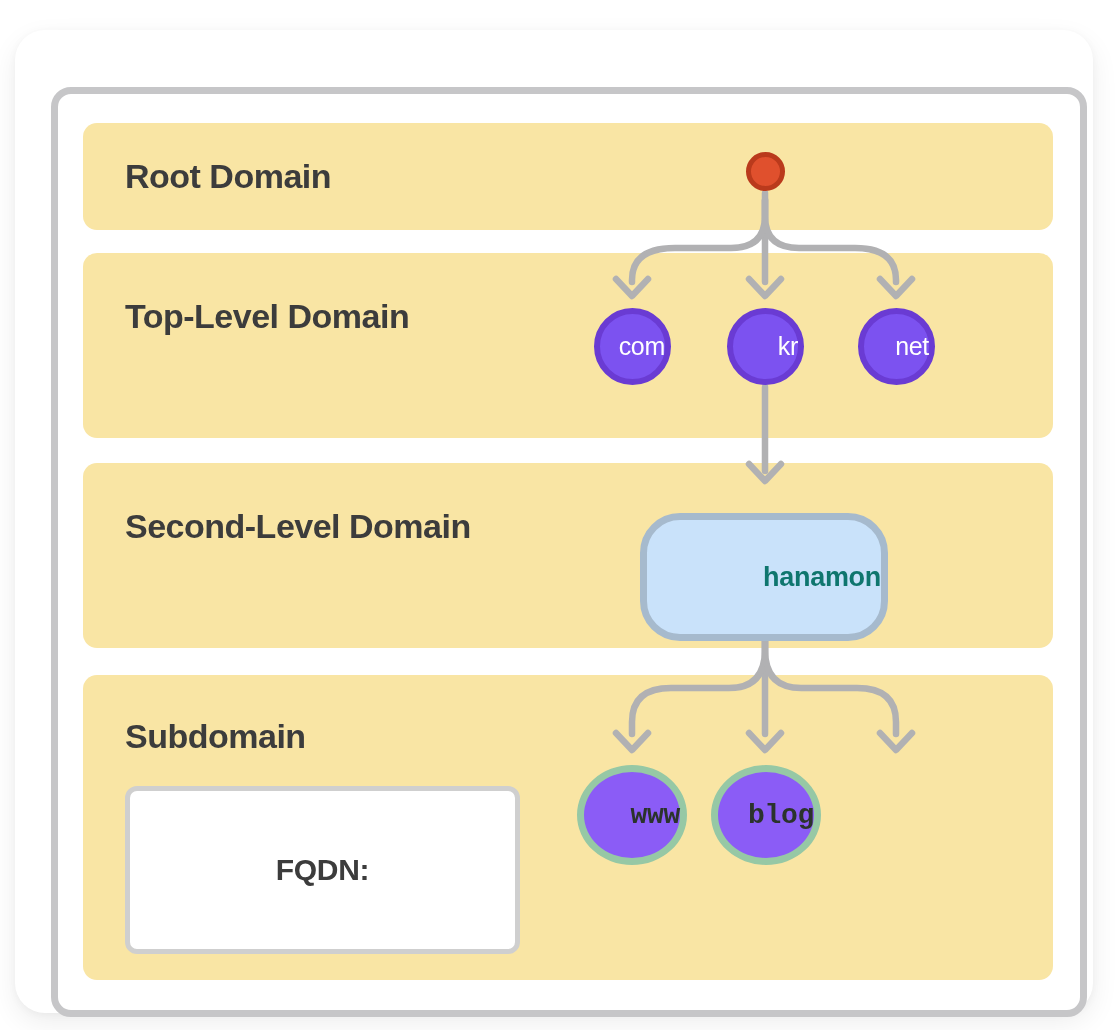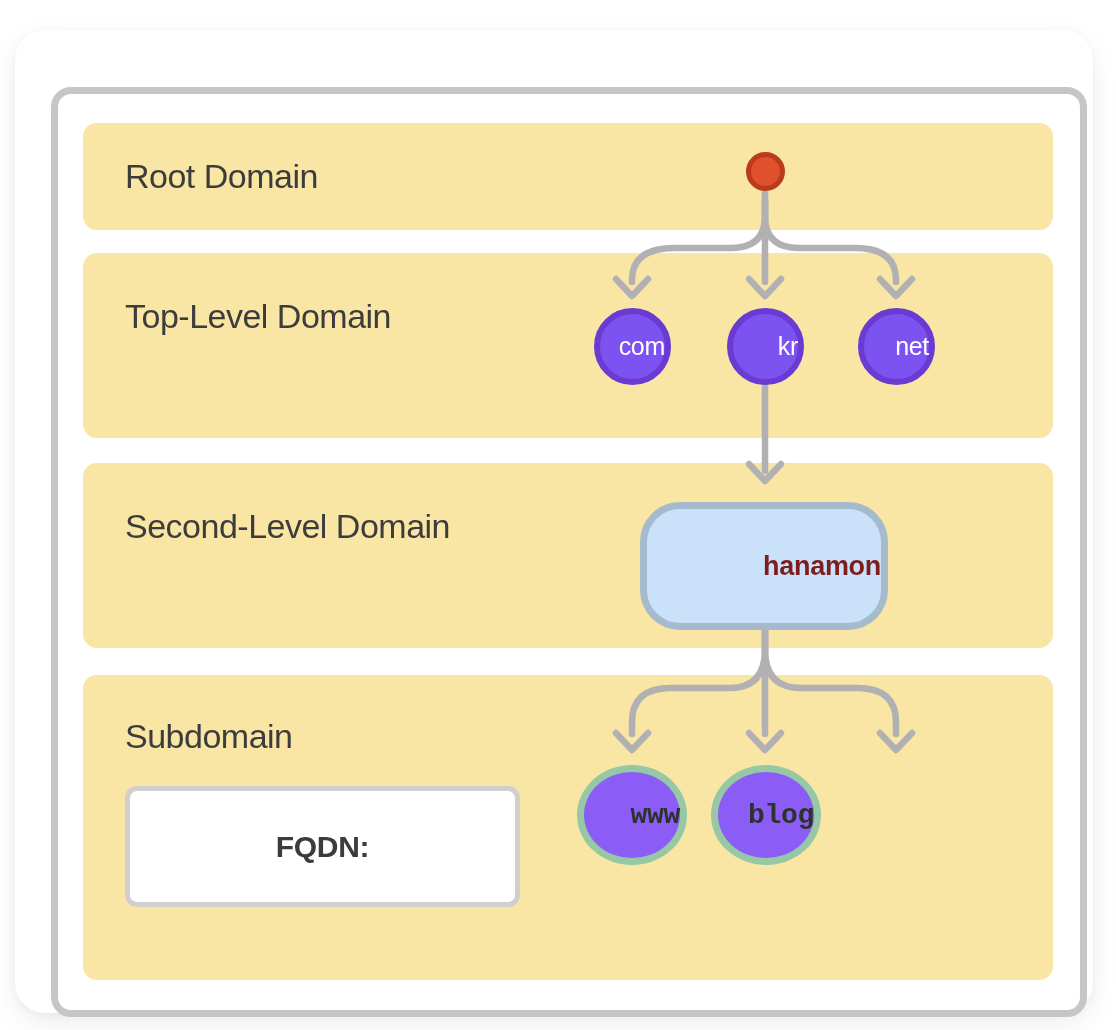--- a/index.html
+++ b/index.html
@@ -25,21 +25,21 @@
     position: absolute; left: 68px; width: 970px;
     background: #f9e5a4; border-radius: 14px; z-index: 1;
   }
   .band-root   { top: 93px;  height: 107px; }
   .band-tld    { top: 223px; height: 185px; }
   .band-sld    { top: 433px; height: 185px; }
   .band-sub    { top: 645px; height: 305px; }
 
   .band-label {
     position: absolute; left: 110px; z-index: 3;
-    font-size: 34px; font-weight: 400; letter-spacing: -0.5px;
+    font-size: 34px; font-weight: 700; letter-spacing: -0.5px;
     color: #3c3c3c; line-height: 40px; white-space: nowrap;
   }
   .lbl-root { top: 126px; }
   .lbl-tld  { top: 266px; }
   .lbl-sld  { top: 476px; }
   .lbl-sub  { top: 686px; }
 
   svg.arrows { position: absolute; inset: 0; z-index: 2; pointer-events: none; }
 
   .node { position: absolute; z-index: 3; display: flex; align-items: center; justify-content: flex-end; }
@@ -52,36 +52,36 @@
   .tld-circle {
     width: 77px; height: 77px; top: 278px;
     background: #7c52f0; border: 6px solid #6a3bd3; border-radius: 50%;
     color: #ffffff; font-size: 25px; font-weight: 500; letter-spacing: -0.3px;
   }
   .tld-com { left: 579px; }
   .tld-kr  { left: 712px; }
   .tld-net { left: 843px; }
 
   .sld-box {
-    left: 625px; top: 472px; width: 248px; height: 128px;
+    left: 625px; top: 483px; width: 248px; height: 128px;
     background: #c9e2fa; border: 7px solid #a6bacd; border-radius: 40px;
-    color: #7f1d1d; font-size: 27px; font-weight: 700; letter-spacing: -0.3px;
+    color: #0f766e; font-size: 27px; font-weight: 700; letter-spacing: -0.3px;
   }
 
   .sub-circle {
     width: 110px; height: 100px; top: 735px;
     background: #8b5cf6; border: 7px solid #96c8a5; border-radius: 50%;
     color: #2b332c; font-size: 28px; font-weight: 700; letter-spacing: -0.3px; font-family: Liberation Mono, monospace;
   }
   .sub-www  { left: 562px; }
   .sub-blog { left: 696px; }
   .sub-api  { left: 826px; }
 
   .fqdn-box {
-    position: absolute; left: 110px; top: 756px; width: 395px; height: 121px;
+    position: absolute; left: 110px; top: 756px; width: 395px; height: 168px;
     background: #ffffff; border: 5px solid #cfcfcf; border-radius: 12px;
     z-index: 3; display: flex; flex-direction: column;
     align-items: center; justify-content: center; gap: 10px;
   }
   .fqdn-label { font-size: 30px; font-weight: 700; color: #3c3c3c; letter-spacing: -0.3px; }
   .fqdn-value { font-size: 30px; font-weight: 400; color: #3f3f3f; letter-spacing: -0.3px; }
 </style>
 </head>
 <body>
 

